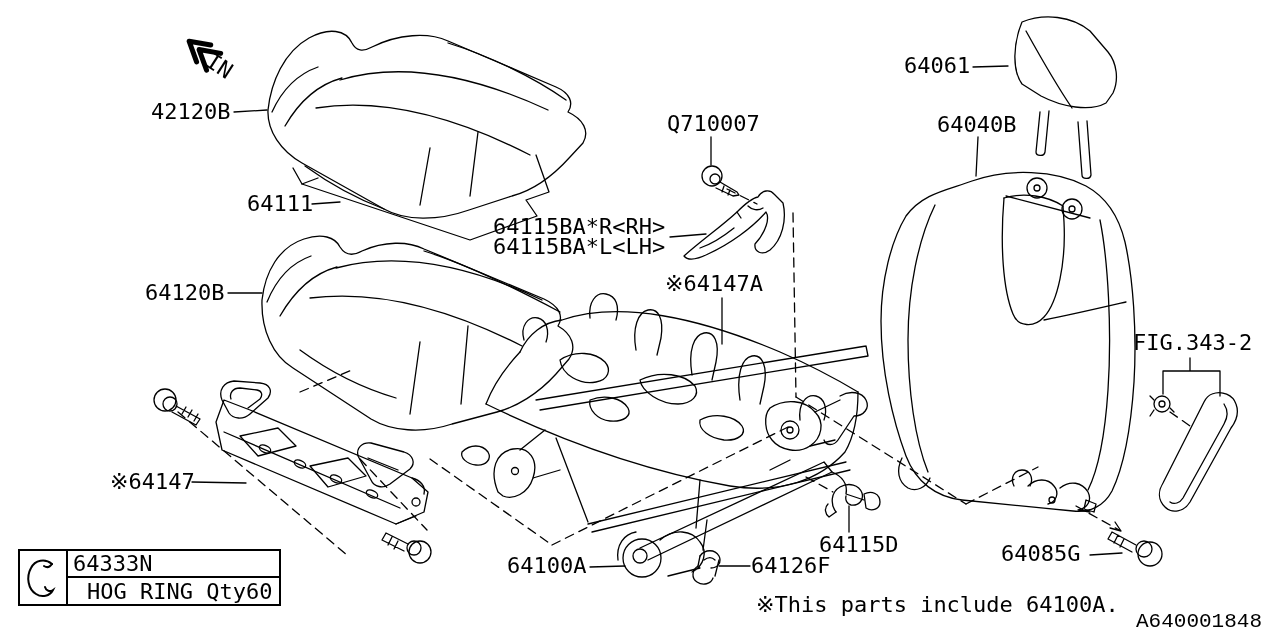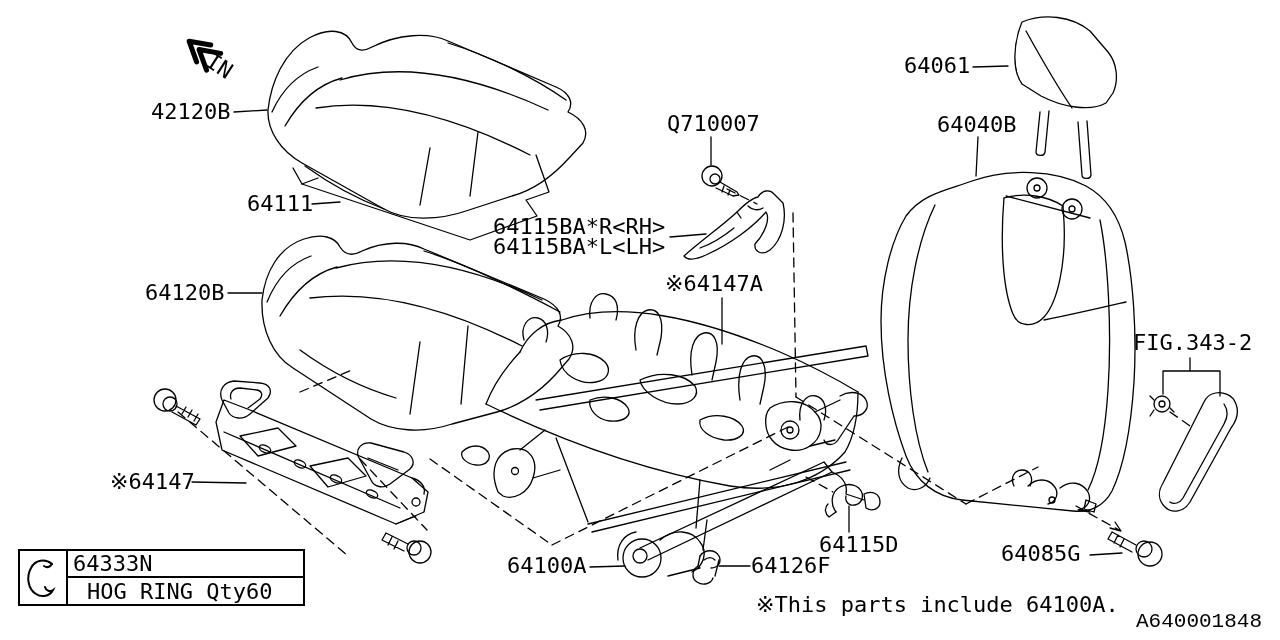--- a/index.html
+++ b/index.html
@@ -5,21 +5,21 @@
   html,body{margin:0;padding:0;background:#fff;}
   #stage{position:relative;width:1280px;height:640px;background:#ffffff;overflow:hidden;
          font-family:"DejaVu Sans Mono","DejaVu Sans",monospace;color:#000;}
   #lineart{position:absolute;left:0;top:0;}
   .lbl{position:absolute;font-size:22px;line-height:1;white-space:nowrap;color:#000;
        font-family:"DejaVu Sans Mono","DejaVu Sans",monospace;}
   .lbl-small{font-size:22px;}
   .lbl-med{font-size:21px;font-family:Liberation Mono, monospace;}
   .lbl-in{transform:rotate(33deg);transform-origin:left top;}
   
-  .legend{position:absolute;left:18px;top:549px;width:287px;height:57px;
+  .legend{position:absolute;left:18px;top:549px;width:263px;height:57px;
           border:2px solid #000;display:grid;grid-template-columns:48px 1fr;
           grid-template-rows:1fr 1fr;box-sizing:border-box;background:#fff;}
   .legend .iconcell{grid-row:1 / span 2;border-right:2px solid #000;
           display:flex;align-items:center;justify-content:center;}
   .legend .row-top{border-bottom:2px solid #000;display:flex;align-items:center;
           padding-left:5px;font-size:22px;}
   .legend .row-bottom{display:flex;align-items:center;padding-left:19px;font-size:22px;}
 </style>
 </head>
 <body>

